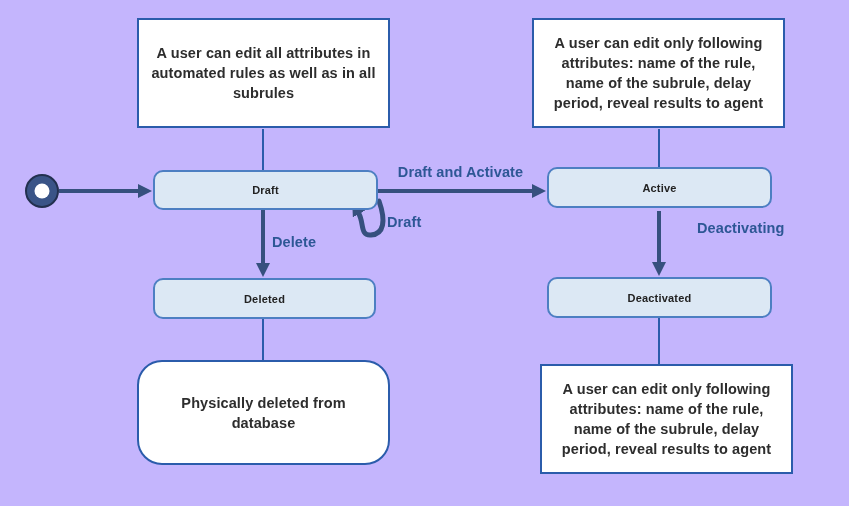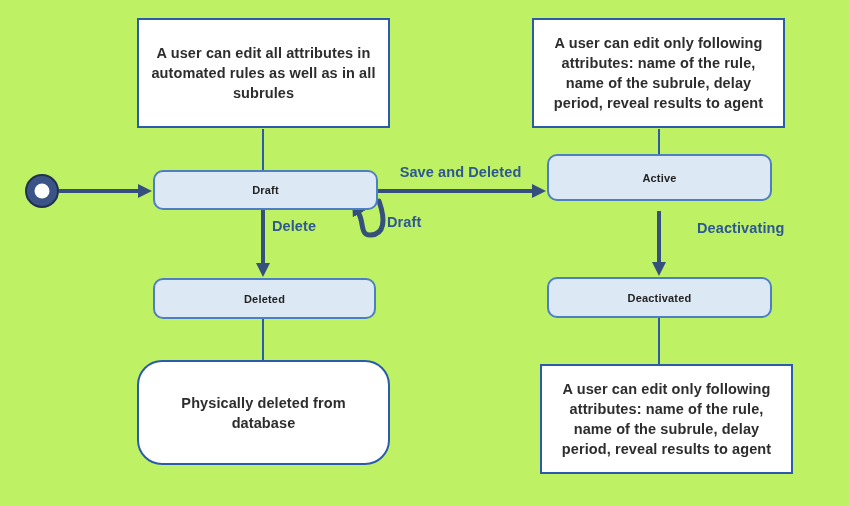--- a/index.html
+++ b/index.html
@@ -1,19 +1,19 @@
 <!DOCTYPE html>
 <html><head>
 <meta charset="utf-8">
 <style>
   html,body{margin:0;padding:0;background:#ffffff;}
   #stage{
     position:relative;
     width:849px;height:506px;
-    background:#bef264;
+    background:#c4b5fd;
     font-family:"Liberation Sans",sans-serif;
     overflow:hidden;
   }
   #wires{position:absolute;left:0;top:0;z-index:1;}
   .note{
     position:absolute;z-index:2;
     background:#ffffff;
     border:2px solid #2b5cab;
     display:flex;align-items:center;justify-content:center;
     text-align:center;
@@ -40,27 +40,27 @@
     white-space:nowrap;
     letter-spacing:0.1px;
   }
   
   #note-top-left    {left:137px;top:18px; width:253px;height:110px;}
   #note-top-right   {left:532px;top:18px; width:253px;height:110px;}
   #note-bottom-left {left:137px;top:360px;width:253px;height:105px;border-radius:25px;}
   #note-bottom-right{left:540px;top:364px;width:253px;height:110px;}
   
   #state-draft      {left:153px;top:170px;width:225px;height:40px;}
-  #state-active     {left:547px;top:154px;width:225px;height:47px;}
+  #state-active     {left:547px;top:167px;width:225px;height:41px;}
   #state-deleted    {left:153px;top:278px;width:223px;height:41px;}
   #state-deactivated{left:547px;top:277px;width:225px;height:41px;}
   
   #label-save-and-activate{left:388px;top:164px;width:145px;text-align:center;}
   #label-save       {left:387px;top:214px;}
-  #label-delete     {left:272px;top:218px;text-align:center;}
+  #label-delete     {left:272px;top:234px;text-align:center;}
   #label-deactivating{left:697px;top:220px;}
 </style>
 </head>
 <body>
 
 <div id="stage">
 
   <svg id="wires" width="849" height="506" viewBox="0 0 849 506">
     <defs>
       <marker id="arrow" viewBox="0 0 10 10" refX="0" refY="5" markerWidth="14" markerHeight="14" markerUnits="userSpaceOnUse" orient="auto">
@@ -105,18 +105,18 @@
   <div class="state" id="state-active">
     <span>Active</span>
   </div>
   <div class="state" id="state-deleted">
     <span>Deleted</span>
   </div>
   <div class="state" id="state-deactivated">
     <span>Deactivated</span>
   </div>
 
-  <div class="tlabel" id="label-save-and-activate">Save and Deleted</div>
+  <div class="tlabel" id="label-save-and-activate">Draft and Activate</div>
   <div class="tlabel" id="label-save">Draft</div>
   <div class="tlabel" id="label-delete">Delete</div>
   <div class="tlabel" id="label-deactivating">Deactivating</div>
 
 </div>
 
 </body></html>

